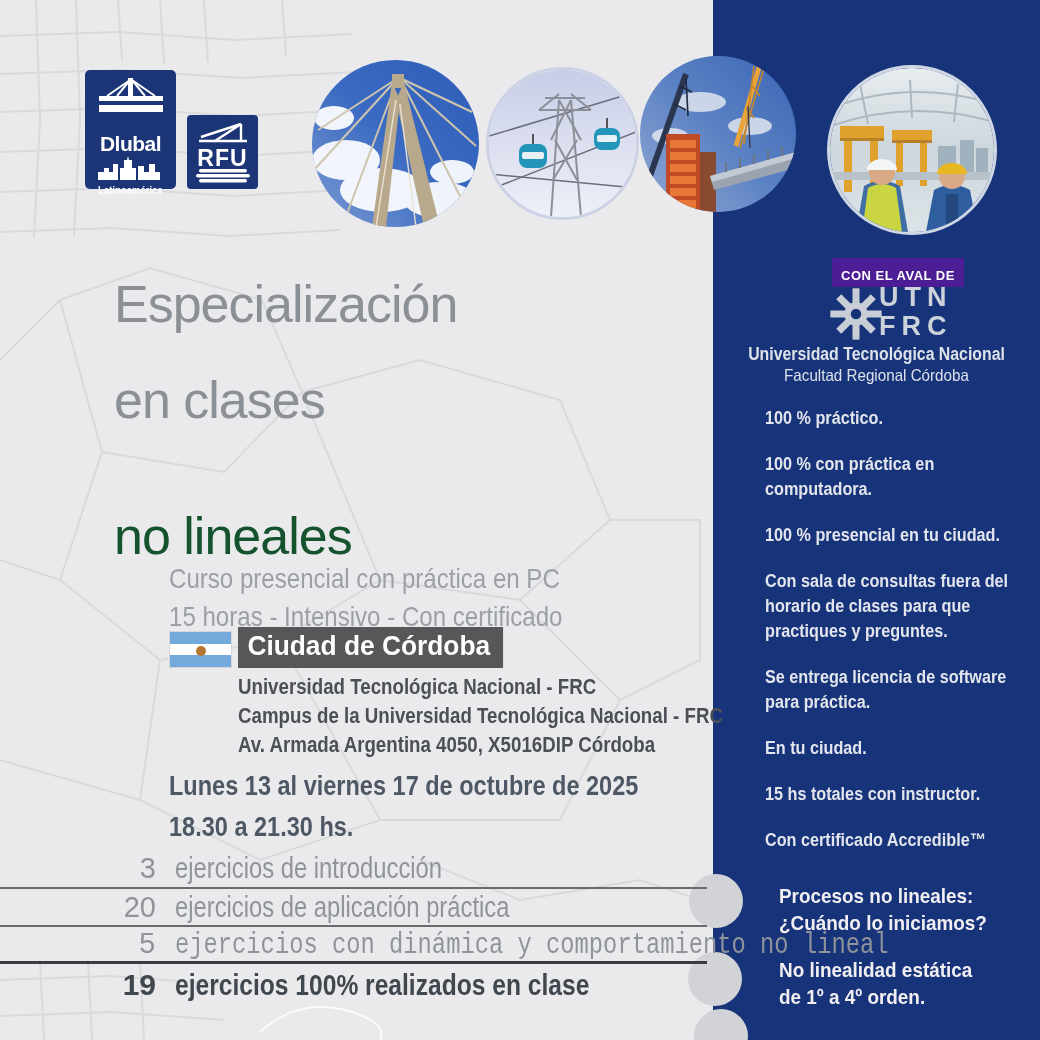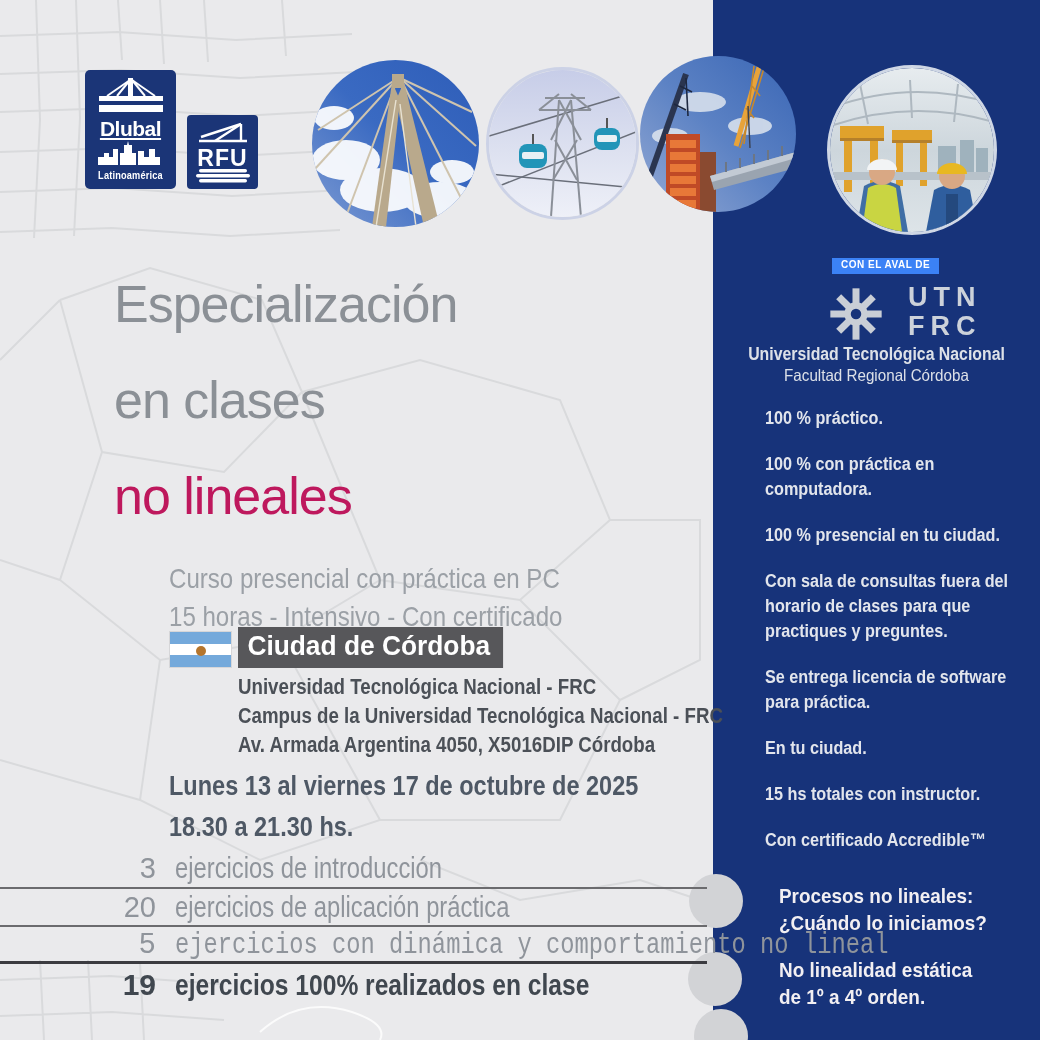--- a/index.html
+++ b/index.html
@@ -13,29 +13,29 @@
   
   #crackle{position:absolute;left:0;top:0;z-index:0;}
 
   
   .sidebar{
     position:absolute;left:713px;top:0;width:327px;height:1040px;
     background:#17337a;z-index:1;
   }
   .badge{
     position:absolute;left:119px;top:258px;
-    background:#3b82f6;color:#ffffff;
-    font-size:10px;font-weight:bold;letter-spacing:.5px;
-    padding:1px 9px 4px 9px;white-space:nowrap;
+    background:#4c1d95;color:#ffffff;
+    font-size:13px;font-weight:bold;letter-spacing:.5px;
+    padding:10px 9px 4px 9px;white-space:nowrap;
   }
   .utn-block{position:absolute;left:0;top:283px;width:327px;text-align:center;}
   .utn-gear{position:absolute;left:117px;top:3px;}
   .utn-letters{
     position:absolute;left:166px;top:0;text-align:left;
-    color:#ccd2da;font-weight:bold;font-size:27px;line-height:29px;letter-spacing:6px;margin-left:29px;
+    color:#ccd2da;font-weight:bold;font-size:27px;line-height:29px;letter-spacing:6px;
   }
   .uni-name{
     position:absolute;left:0;top:344px;width:327px;text-align:center;
     color:#dde1e8;font-weight:bold;font-size:18px;
     transform:scaleX(.88);
   }
   .fac-name{
     position:absolute;left:0;top:366px;width:327px;text-align:center;
     color:#dde1e8;font-size:16.5px;
     transform:scaleX(.92);
@@ -57,21 +57,21 @@
   .edge-dot{
     position:absolute;width:54px;height:54px;border-radius:50%;
     background:#d2d3d6;z-index:2;
   }
 
   
   .dlubal{
     position:absolute;left:85px;top:70px;width:91px;height:119px;
     background:#1b3577;border-radius:5px;z-index:2;text-align:center;
   }
-  .dlubal .dl-name{color:#fff;font-weight:bold;font-size:21px;letter-spacing:-.5px;margin-top:1px;text-decoration:underline;}
+  .dlubal .dl-name{color:#fff;font-weight:bold;font-size:21px;letter-spacing:-.5px;margin-top:16px;}
   .dlubal .dl-sub{color:#fff;font-weight:bold;font-size:10px;letter-spacing:.2px;margin-top:1px;transform:scaleX(.92);}
   .rfu{
     position:absolute;left:187px;top:115px;width:71px;height:74px;
     background:#1b3577;border-radius:4px;z-index:2;text-align:center;
   }
   .rfu .rfu-name{color:#fff;font-weight:bold;font-size:23px;letter-spacing:1px;line-height:22px;}
 
   
   .photo{position:absolute;border-radius:50%;overflow:hidden;z-index:3;}
   .photo svg{display:block;}
@@ -79,21 +79,21 @@
   .p-cable {left:486px;top:67px;width:153px;height:153px;border:3px solid #ccd2e6;box-sizing:border-box;}
   .p-crane {left:640px;top:56px;width:156px;height:156px;}
   .p-work  {left:827px;top:65px;width:170px;height:170px;border:3px solid rgba(240,244,248,.85);box-sizing:border-box;}
 
   
   .title{
     position:absolute;left:114px;top:256px;z-index:2;
     font-size:52px;font-weight:100;line-height:96px;letter-spacing:-1px;
     color:#8b9096;
   }
-  .title .t3{color:#be185d;}
+  .title .t3{color:#14532d;margin-top:40px;}
   .course{
     position:absolute;left:169px;top:560px;z-index:2;
     font-size:28px;font-weight:300;line-height:38px;color:#9ba0a6;
     transform:scaleX(.86);transform-origin:left top;white-space:nowrap;
   }
   .flag{
     position:absolute;left:169px;top:631px;width:63px;height:37px;z-index:2;
     background:linear-gradient(180deg,#74a9db 0 33%,#ffffff 33% 66%,#74a9db 66%);
     border:1px solid #d6d6d8;box-sizing:border-box;
   }

